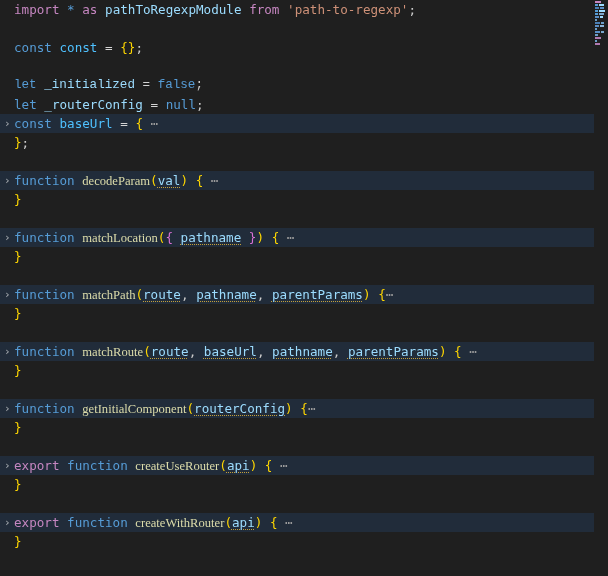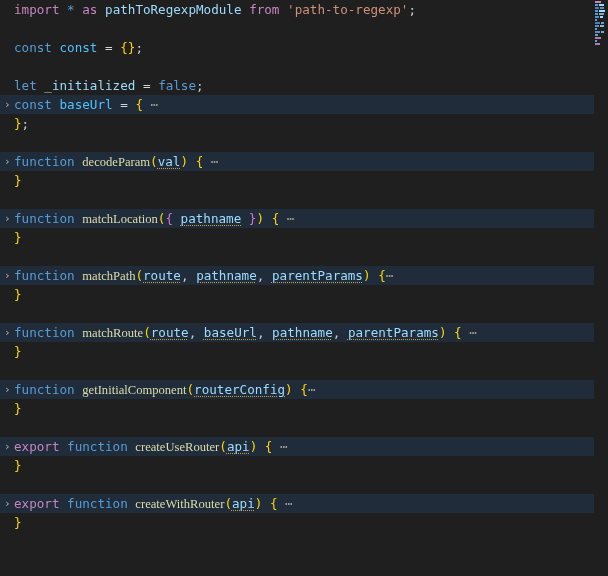--- a/index.html
+++ b/index.html
@@ -111,21 +111,22 @@
 </head>
 <body>
 
 <div id="editor">
 
   <div id="code-area">
       <div class="line" style="top: 0px;"><span class="line-text"><span class="t-ctrl">import</span><span class="t-punc"> </span><span class="t-star">*</span><span class="t-punc"> </span><span class="t-ctrl">as</span><span class="t-punc"> </span><span class="t-var">pathToRegexpModule</span><span class="t-punc"> </span><span class="t-ctrl">from</span><span class="t-punc"> </span><span class="t-str">'path-to-regexp'</span><span class="t-punc">;</span></span></div>
       <div class="line" style="top: 0px;"><span class="line-text"></span></div>
       <div class="line" style="top: 0px;"><span class="line-text"><span class="t-kw">const</span><span class="t-punc"> </span><span class="t-varb">const</span><span class="t-punc"> </span><span class="t-op">=</span><span class="t-punc"> </span><span class="t-br1">{</span><span class="t-br1">}</span><span class="t-punc">;</span></span></div>
       <div class="line" style="top: 0px;"><span class="line-text"></span></div>
-      <div class="line" style="top: 0px;"><span class="line-text"><span class="t-kw">let</span><span class="t-punc"> </span><span class="t-var">_initialized</span><span class="t-punc"> </span><span class="t-op">=</span><span class="t-punc"> </span><span class="t-const">false</span><span class="t-punc">;</span></span></div>
+      <div class="line" style="top: 0px; font-family: Liberation Mono, monospace;"><span class="line-text"><span class="t-kw">let</span><span class="t-punc"> </span><span class="t-var">_initialized</span><span class="t-punc"> </span><span class="t-op">=</span><span class="t-punc"> </span><span class="t-const">false</span><span class="t-punc">;</span></span></div>
+      <div class="line" style="top: 0px;"><span class="line-text"><span class="t-kw">let</span><span class="t-punc"> </span><span class="t-var">_routerConfig</span><span class="t-punc"> </span><span class="t-op">=</span><span class="t-punc"> </span><span class="t-const">null</span><span class="t-punc">;</span></span></div>
       <div class="line folded-head" style="top: 0px;"><span class="chev">›</span><span class="line-text"><span class="t-kw">const</span><span class="t-punc"> </span><span class="t-varb">baseUrl</span><span class="t-punc"> </span><span class="t-op">=</span><span class="t-punc"> </span><span class="t-br1">{</span><span class="t-punc"> </span><span class="t-fold">⋯</span></span></div>
       <div class="line" style="top: 0px;"><span class="line-text"><span class="t-br1">}</span><span class="t-punc">;</span></span></div>
       <div class="line" style="top: 0px;"><span class="line-text"></span></div>
       <div class="line folded-head" style="top: 0px;"><span class="chev">›</span><span class="line-text"><span class="t-kw">function</span><span class="t-punc"> </span><span class="t-fn">decodeParam</span><span class="t-br1">(</span><span class="t-var unused">val</span><span class="t-br1">)</span><span class="t-punc"> </span><span class="t-br1">{</span><span class="t-punc"> </span><span class="t-fold">⋯</span></span></div>
       <div class="line" style="top: 0px;"><span class="line-text"><span class="t-br1">}</span></span></div>
       <div class="line" style="top: 0px;"><span class="line-text"></span></div>
       <div class="line folded-head" style="top: 0px;"><span class="chev">›</span><span class="line-text"><span class="t-kw">function</span><span class="t-punc"> </span><span class="t-fn">matchLocation</span><span class="t-br1">(</span><span class="t-br2">{</span><span class="t-punc"> </span><span class="t-var unused">pathname</span><span class="t-punc"> </span><span class="t-br2">}</span><span class="t-br1">)</span><span class="t-punc"> </span><span class="t-br1">{</span><span class="t-punc"> </span><span class="t-fold">⋯</span></span></div>
       <div class="line" style="top: 0px;"><span class="line-text"><span class="t-br1">}</span></span></div>
       <div class="line" style="top: 0px;"><span class="line-text"></span></div>
       <div class="line folded-head" style="top: 0px;"><span class="chev">›</span><span class="line-text"><span class="t-kw">function</span><span class="t-punc"> </span><span class="t-fn">matchPath</span><span class="t-br1">(</span><span class="t-var unused">route</span><span class="t-punc">, </span><span class="t-var unused">pathname</span><span class="t-punc">, </span><span class="t-var unused">parentParams</span><span class="t-br1">)</span><span class="t-punc"> </span><span class="t-br1">{</span><span class="t-fold">⋯</span></span></div>

